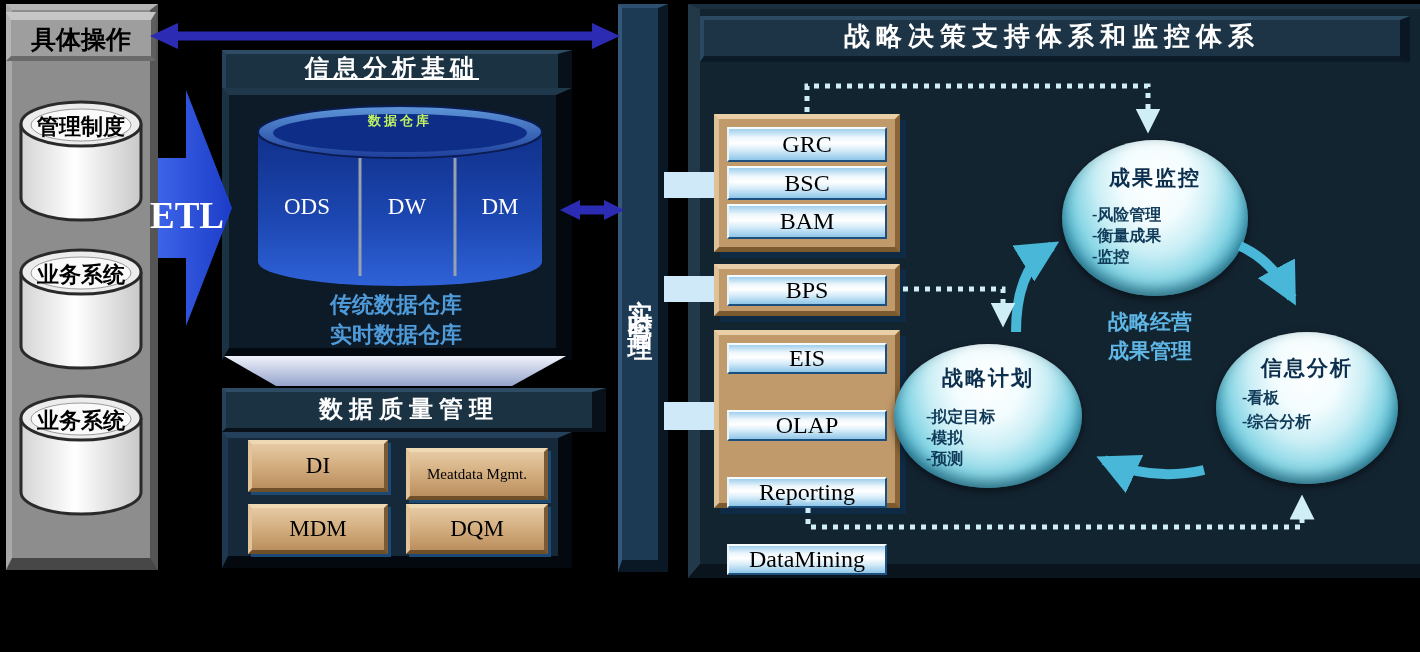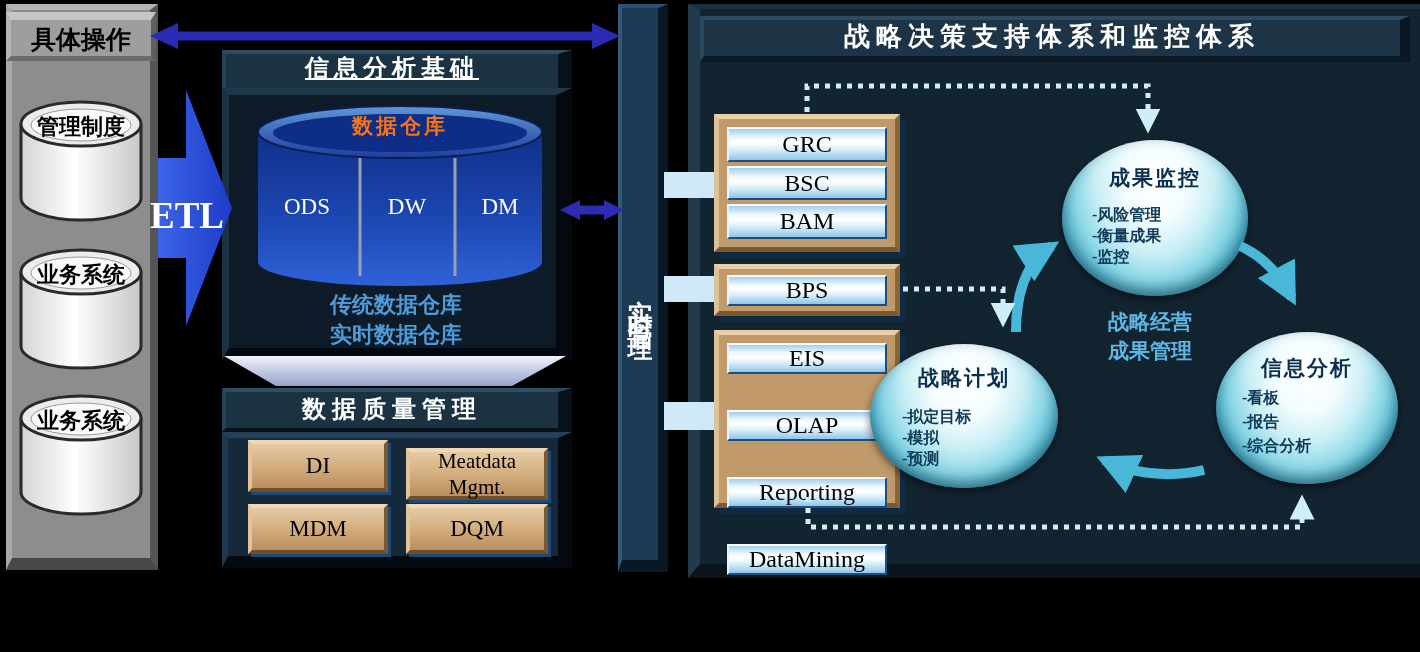--- a/index.html
+++ b/index.html
@@ -15,21 +15,21 @@
     color:#000;font-weight:bold;font-size:25px;text-align:center;line-height:40px;z-index:3;}
   .cyl-label{width:128px;text-align:center;color:#000;font-weight:bold;font-size:22px;z-index:6;}
   .hdr-text{color:#fff;font-weight:bold;text-align:center;}
 
   .info-header{left:222px;top:50px;width:350px;height:46px;background:#1b3242;
     border:4px solid;border-color:#2e4c64 #081119 #081119 #26425a;border-right-width:14px;z-index:2;
     font-size:24px;letter-spacing:5px;line-height:28px;text-decoration:underline;}
   .info-main{left:222px;top:88px;width:350px;height:272px;background:#0d1b28;
     border:7px solid;border-color:#20384c #04090f #04090f #1b3144;border-right-width:16px;border-bottom-width:12px;z-index:2;}
 
-  .quality-header{left:222px;top:388px;width:350px;height:44px;background:#1b3242;
+  .quality-header{left:222px;top:388px;width:384px;height:44px;background:#1b3242;
     border:4px solid;border-color:#2e4c64 #081119 #081119 #26425a;border-right-width:14px;z-index:2;
     font-size:24px;letter-spacing:6px;line-height:34px;}
   .quality-main{left:222px;top:432px;width:350px;height:136px;background:#15293a;
     border:6px solid;border-color:#24405a #04090f #04090f #1d3850;border-right-width:14px;border-bottom-width:12px;z-index:2;}
 
   .tan-box{background:linear-gradient(180deg,#e6caa4 0%,#d5b082 45%,#bb8f5e 100%);
     border:4px solid;border-color:#efd9b4 #7a5a32 #6e4f2a #e2c498;
     box-shadow:3px 3px 0 #1d4a74;color:#000;font-size:23px;text-align:center;z-index:4;
     display:flex;align-items:center;justify-content:center;line-height:26px;}
 
@@ -58,21 +58,21 @@
   .sphere{border-radius:50%;z-index:3;
     background:radial-gradient(ellipse at 50% 26%,#ffffff 0%,#f2fcfe 26%,#c9eef5 45%,#8ad7e6 62%,#3da8c4 80%,#14678a 93%,#0a4258 100%);
     box-shadow:0 3px 8px rgba(0,0,0,0.55), inset 0 -6px 14px rgba(6,48,66,0.55);}
   .sphere-title{color:#0c2f4e;font-weight:bold;font-size:21px;text-align:center;letter-spacing:2px;}
   .sphere-bullets{color:#0f3a58;font-weight:bold;font-size:16px;line-height:21px;}
   .sphere-bullets div{white-space:nowrap;font-family:Liberation Serif, serif;}
   .center-text{color:#5fb6e4;font-weight:bold;font-size:21px;line-height:29px;text-align:center;z-index:3;}
 
   .etl-label{color:#fff;font-weight:bold;font-size:37px;text-align:center;z-index:6;}
   .note-blue{color:#4f9ad8;font-weight:bold;font-size:22px;text-align:center;z-index:6;}
-  .wh-label{color:#f97316;font-weight:bold;font-size:21px;text-align:center;letter-spacing:3px;z-index:6;}
+  .wh-label{color:#bef264;font-weight:bold;font-size:13px;text-align:center;letter-spacing:3px;z-index:6;}
   .layer-label{color:#fff;font-size:23px;text-align:center;z-index:6;width:100px;}
 
   svg.layer{position:absolute;left:0;top:0;z-index:5;}
 </style>
 </head>
 <body>
 
 <div id="stage">
 
   <div class="abs left-panel"></div>
@@ -86,21 +86,21 @@
   <div class="abs wh-label" style="left:255px;top:112px;width:290px;">数据仓库</div>
   <div class="abs layer-label" style="left:257px;top:194px;">ODS</div>
   <div class="abs layer-label" style="left:357px;top:194px;">DW</div>
   <div class="abs layer-label" style="left:450px;top:194px;">DM</div>
   <div class="abs note-blue" style="left:222px;top:290px;width:348px;">传统数据仓库</div>
   <div class="abs note-blue" style="left:222px;top:320px;width:348px;">实时数据仓库</div>
 
   <div class="abs quality-header hdr-text">数据质量管理</div>
   <div class="abs quality-main"></div>
   <div class="abs tan-box" style="left:248px;top:440px;width:140px;height:52px;">DI</div>
-  <div class="abs tan-box" style="left:406px;top:448px;width:142px;height:52px;font-size:21px;">Meatdata Mgmt.</div>
+  <div class="abs tan-box" style="left:406px;top:448px;width:142px;height:52px;font-size:15px;">Meatdata Mgmt.</div>
   <div class="abs tan-box" style="left:248px;top:504px;width:140px;height:50px;">MDM</div>
   <div class="abs tan-box" style="left:406px;top:504px;width:142px;height:50px;">DQM</div>
 
   <div class="abs rt-bar">
     <div class="rt-text">实时管理</div>
   </div>
 
   <div class="abs tab" style="left:664px;top:172px;width:54px;height:26px;"></div>
   <div class="abs tab" style="left:664px;top:276px;width:54px;height:26px;"></div>
   <div class="abs tab" style="left:664px;top:402px;width:54px;height:28px;"></div>
@@ -124,33 +124,32 @@
   </div>
 
   <div class="abs sphere" style="left:1062px;top:140px;width:186px;height:156px;">
     <div class="sphere-title" style="margin-top:24px;">成果监控</div>
     <div class="sphere-bullets" style="margin:12px 0 0 30px;">
       <div>-风险管理</div>
       <div>-衡量成果</div>
       <div>-监控</div>
     </div>
   </div>
-  <div class="abs sphere" style="left:870px;top:344px;width:188px;height:144px;">
+  <div class="abs sphere" style="left:894px;top:344px;width:188px;height:144px;">
     <div class="sphere-title" style="margin-top:20px;">战略计划</div>
     <div class="sphere-bullets" style="margin:14px 0 0 32px;">
       <div>-拟定目标</div>
       <div>-模拟</div>
       <div>-预测</div>
     </div>
   </div>
   <div class="abs sphere" style="left:1216px;top:332px;width:182px;height:152px;">
     <div class="sphere-title" style="margin-top:22px;">信息分析</div>
     <div class="sphere-bullets" style="margin:4px 0 0 26px;line-height:24px;">
       <div>-看板</div>
-      <div>-报告</div>
       <div>-综合分析</div>
     </div>
   </div>
 
   <div class="abs center-text" style="left:1090px;top:308px;width:120px;">
     <div>战略经营</div>
     <div>成果管理</div>
   </div>
 
   <div class="abs etl-label" style="left:150px;top:194px;width:70px;">ETL</div>

